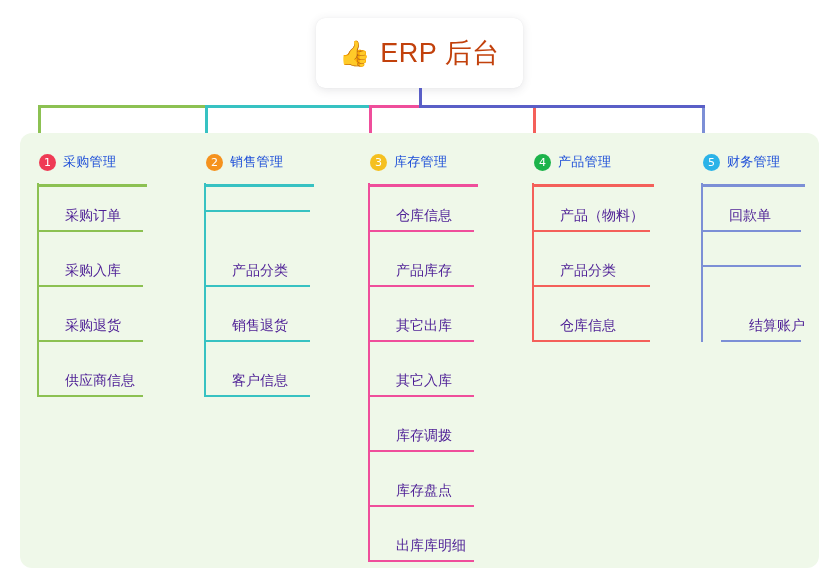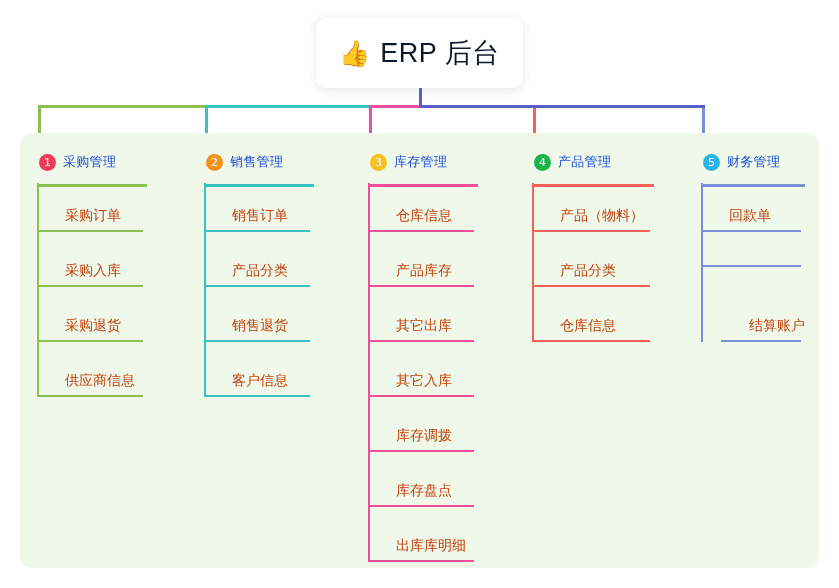--- a/index.html
+++ b/index.html
@@ -32,21 +32,21 @@
     gap: 10px;
     box-sizing: border-box;
   }
   #root-emoji {
     font-size: 25px;
     line-height: 1;
     display: inline-block;
   }
   #root-title-text {
     font-size: 27px;
-    color: #0f172a;
+    color: #c2410c;
     letter-spacing: 0.5px;
     white-space: nowrap;
   }
 
   
   .conn {
     position: absolute;
   }
   .v-line { width: 3px; }
   .h-seg  { height: 3px; }
@@ -104,21 +104,21 @@
     width: 2px;
   }
 
   .item {
     position: absolute;
     left: 0;
     box-sizing: border-box;
   }
   .item-label {
     font-size: 14px;
-    color: #c2410c;
+    color: #4c1d95;
     padding-left: 28px;
     line-height: 20px;
     white-space: nowrap;
   }
   .item-rule {
     height: 2px;
     margin-top: 5px;
   }
 </style>
 </head>
@@ -170,21 +170,20 @@
         </div>
       </div>
       <div class="column" style="left: 184px;">
         <div class="col-head" style="position: absolute; top: 14px;">
           <span class="badge" style="background: rgb(245, 146, 30);">2</span>
           <span class="col-title">销售管理</span>
         </div>
         <div class="head-rule" style="position: absolute; top: 47px; width: 110px; background: rgb(55, 194, 194);"></div>
         <div class="rail" style="top: 50px; height: 214px; background: rgb(55, 194, 194);"></div>
         <div class="item" style="top: 72px; width: 106px;">
-          <div class="item-label">销售订单</div>
           <div class="item-rule" style="background: rgb(55, 194, 194);"></div>
         </div>
         <div class="item" style="top: 127px; width: 106px;">
           <div class="item-label">产品分类</div>
           <div class="item-rule" style="background: rgb(55, 194, 194);"></div>
         </div>
         <div class="item" style="top: 182px; width: 106px;">
           <div class="item-label">销售退货</div>
           <div class="item-rule" style="background: rgb(55, 194, 194);"></div>
         </div>

